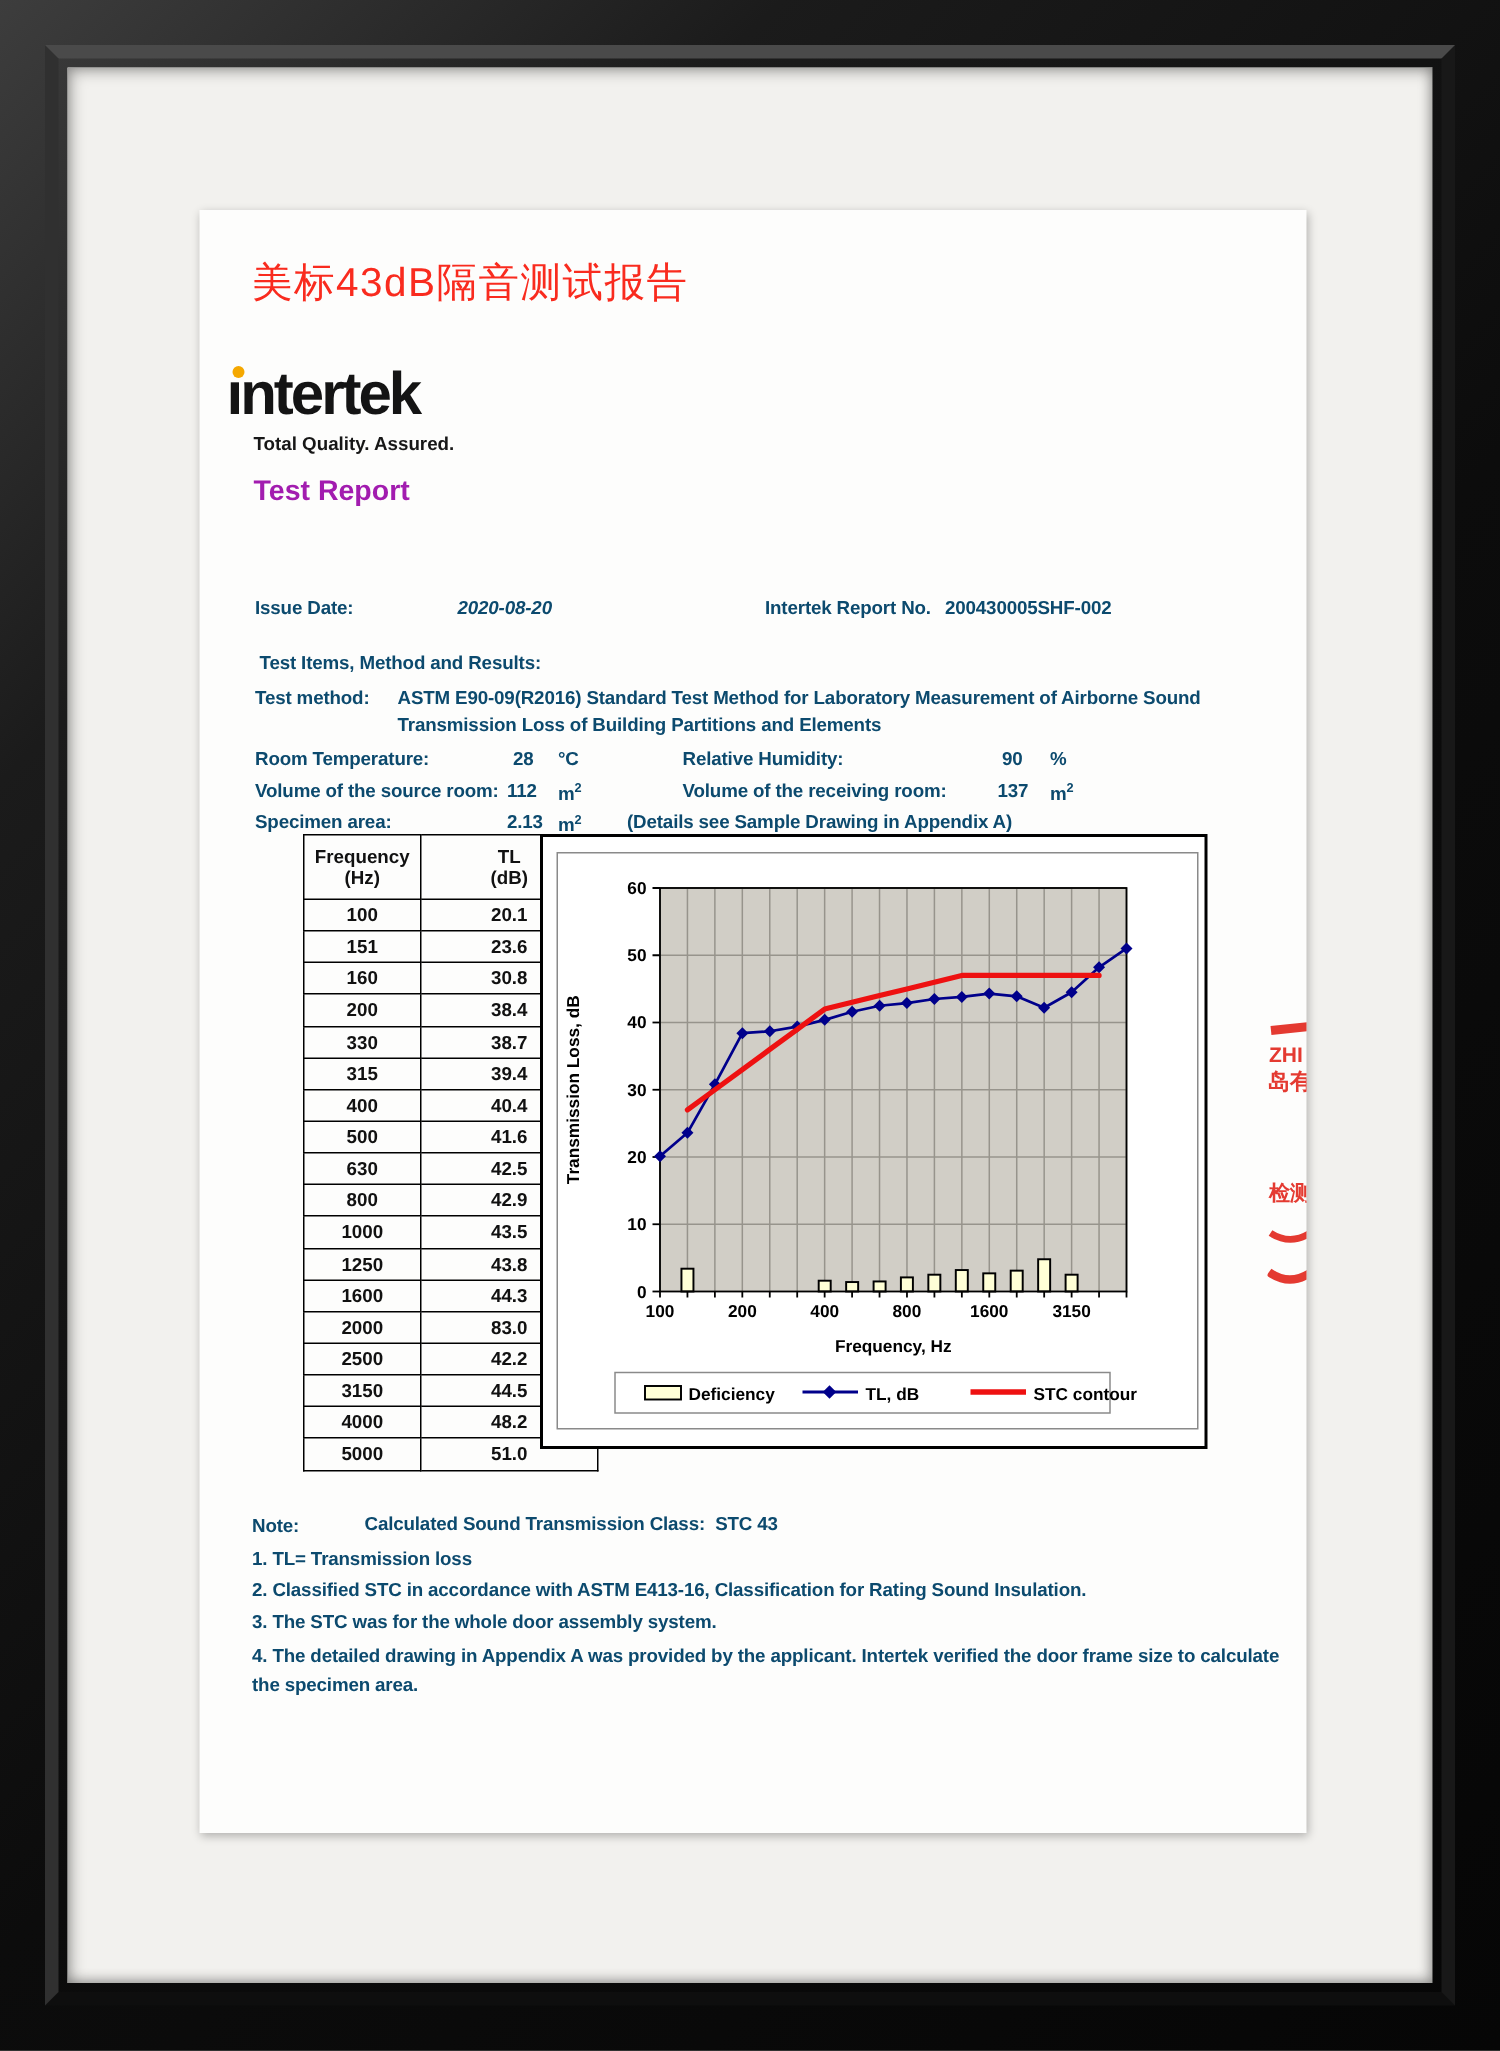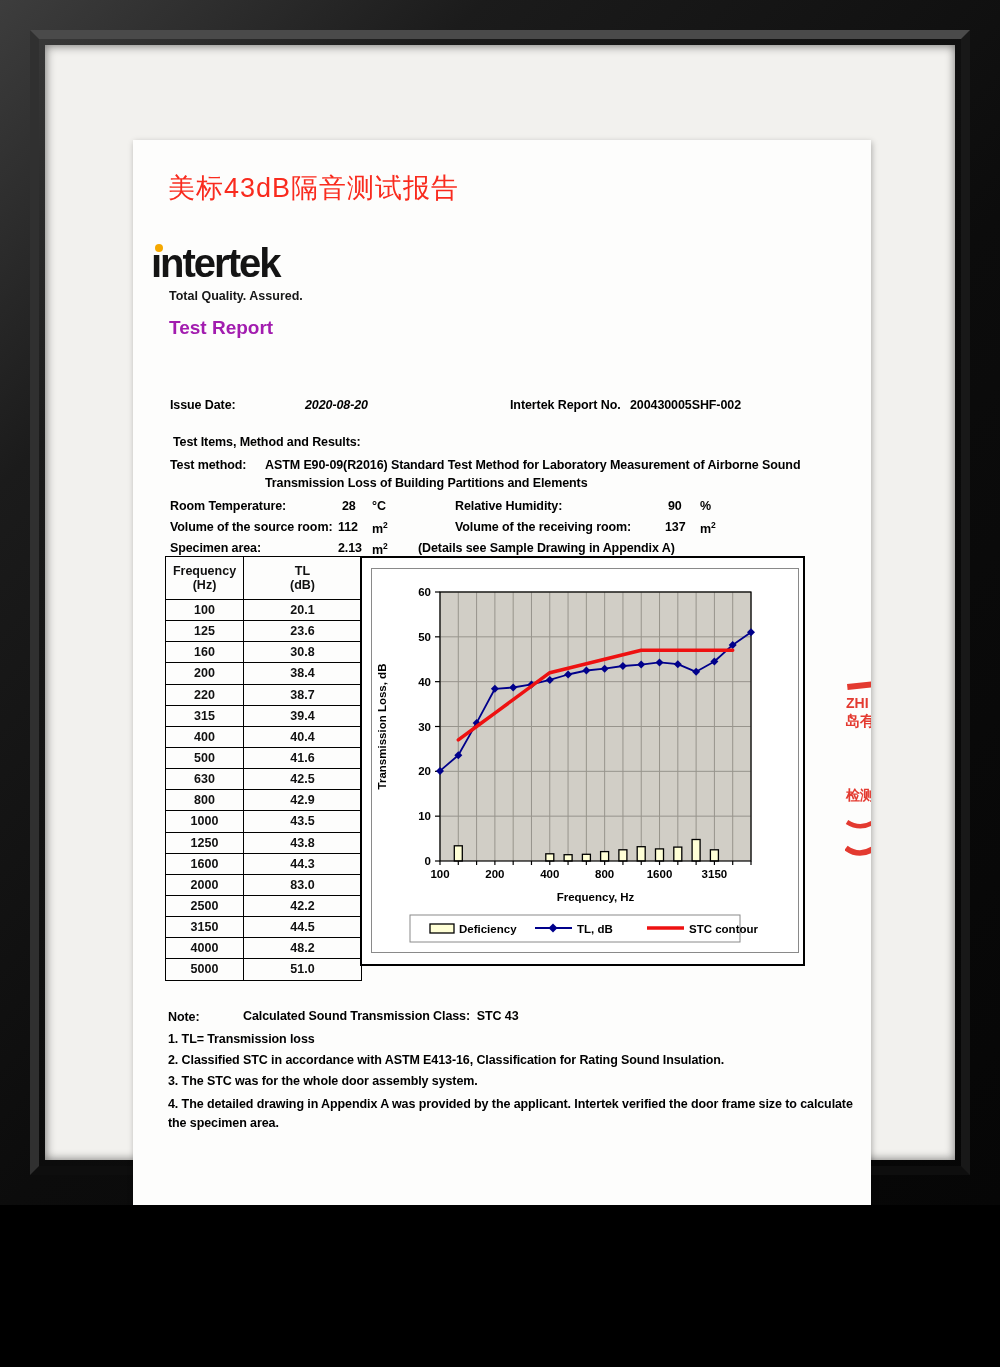--- a/index.html
+++ b/index.html
@@ -1,36 +1,36 @@
 <!DOCTYPE html>
 <html><head>
 <meta charset="utf-8">
 <style>
   html,body{margin:0;padding:0;background:#000;}
-  .scene{position:relative;width:1000px;height:1205px;overflow:hidden;
+  .scene{position:relative;width:1000px;height:1367px;overflow:hidden;
          font-family:"Liberation Sans",sans-serif;}
   .frame{position:absolute;inset:0;
          background:linear-gradient(135deg,#3d3d3d 0%,#1b1b1b 22%,#0c0c0c 55%,#060606 100%);}
   .frame-bevel{position:absolute;inset:30px;border:9px solid;
          border-color:#4a4a4a #181818 #0e0e0e #303030;}
   .matte{position:absolute;inset:45px;background:#f2f1ee;
          box-shadow:inset 2px 2px 10px rgba(0,0,0,.35), inset -2px -2px 8px rgba(0,0,0,.25);}
   .paper{position:absolute;left:88px;top:95px;width:738px;height:1082px;background:#fdfdfc;
          box-shadow:1px 2px 6px rgba(0,0,0,.28);overflow:hidden;
          color:#1c1c1c;}
   .abs{position:absolute;white-space:nowrap;}
   .title-cn{font-size:27px;font-weight:500;letter-spacing:1px;}
   .logo-word{font-size:40px;font-weight:700;letter-spacing:-2px;color:#141414;line-height:1;}
   .logo-dot{position:absolute;width:8px;height:8px;border-radius:50%;}
   .tagline{font-size:12.5px;font-weight:700;color:#171717;}
   .report-heading{font-size:19px;font-weight:700;color:#a21caf;}
-  .t{font-size:12.5px;font-weight:600;letter-spacing:-.1px;color:#000000;}
+  .t{font-size:12.5px;font-weight:600;letter-spacing:-.1px;color:#0c4a6e;}
   .b{font-weight:700;}
   sup{font-size:8.5px;}
-  .freq-table{border-collapse:collapse;table-layout:fixed;width:196px;}
+  .freq-table{border-collapse:collapse;table-layout:fixed;width:196px;margin-left:37px;}
   .freq-table th,.freq-table td{border:1.5px solid #000;text-align:center;padding:0;
       font-size:12.5px;font-weight:600;color:#111;}
   .freq-table thead th{height:42px;font-weight:700;}
   .freq-table td{height:20.15px;}
   .chart-cell{position:absolute;left:227px;top:416px;width:441px;height:406px;border:2px solid #000;background:#fff;}
   .chart-box{position:absolute;left:9px;top:10px;width:426px;height:383px;border:1px solid #8a8a8a;background:#fff;}
   .note-wrap{white-space:normal;width:692px;line-height:1.55;}
   .stamp{position:absolute;left:712px;top:536px;width:32px;height:196px;opacity:.9;}
 </style>
 </head>
@@ -99,33 +99,33 @@
                 <div>(dB)</div>
             </th>
           </tr>
         </thead>
         <tbody>
             <tr>
               <td>100</td>
               <td>20.1</td>
             </tr>
             <tr>
-              <td>125</td>
+              <td>151</td>
               <td>23.6</td>
             </tr>
             <tr>
               <td>160</td>
               <td>30.8</td>
             </tr>
             <tr>
               <td>200</td>
               <td>38.4</td>
             </tr>
             <tr>
-              <td>220</td>
+              <td>330</td>
               <td>38.7</td>
             </tr>
             <tr>
               <td>315</td>
               <td>39.4</td>
             </tr>
             <tr>
               <td>400</td>
               <td>40.4</td>
             </tr>

